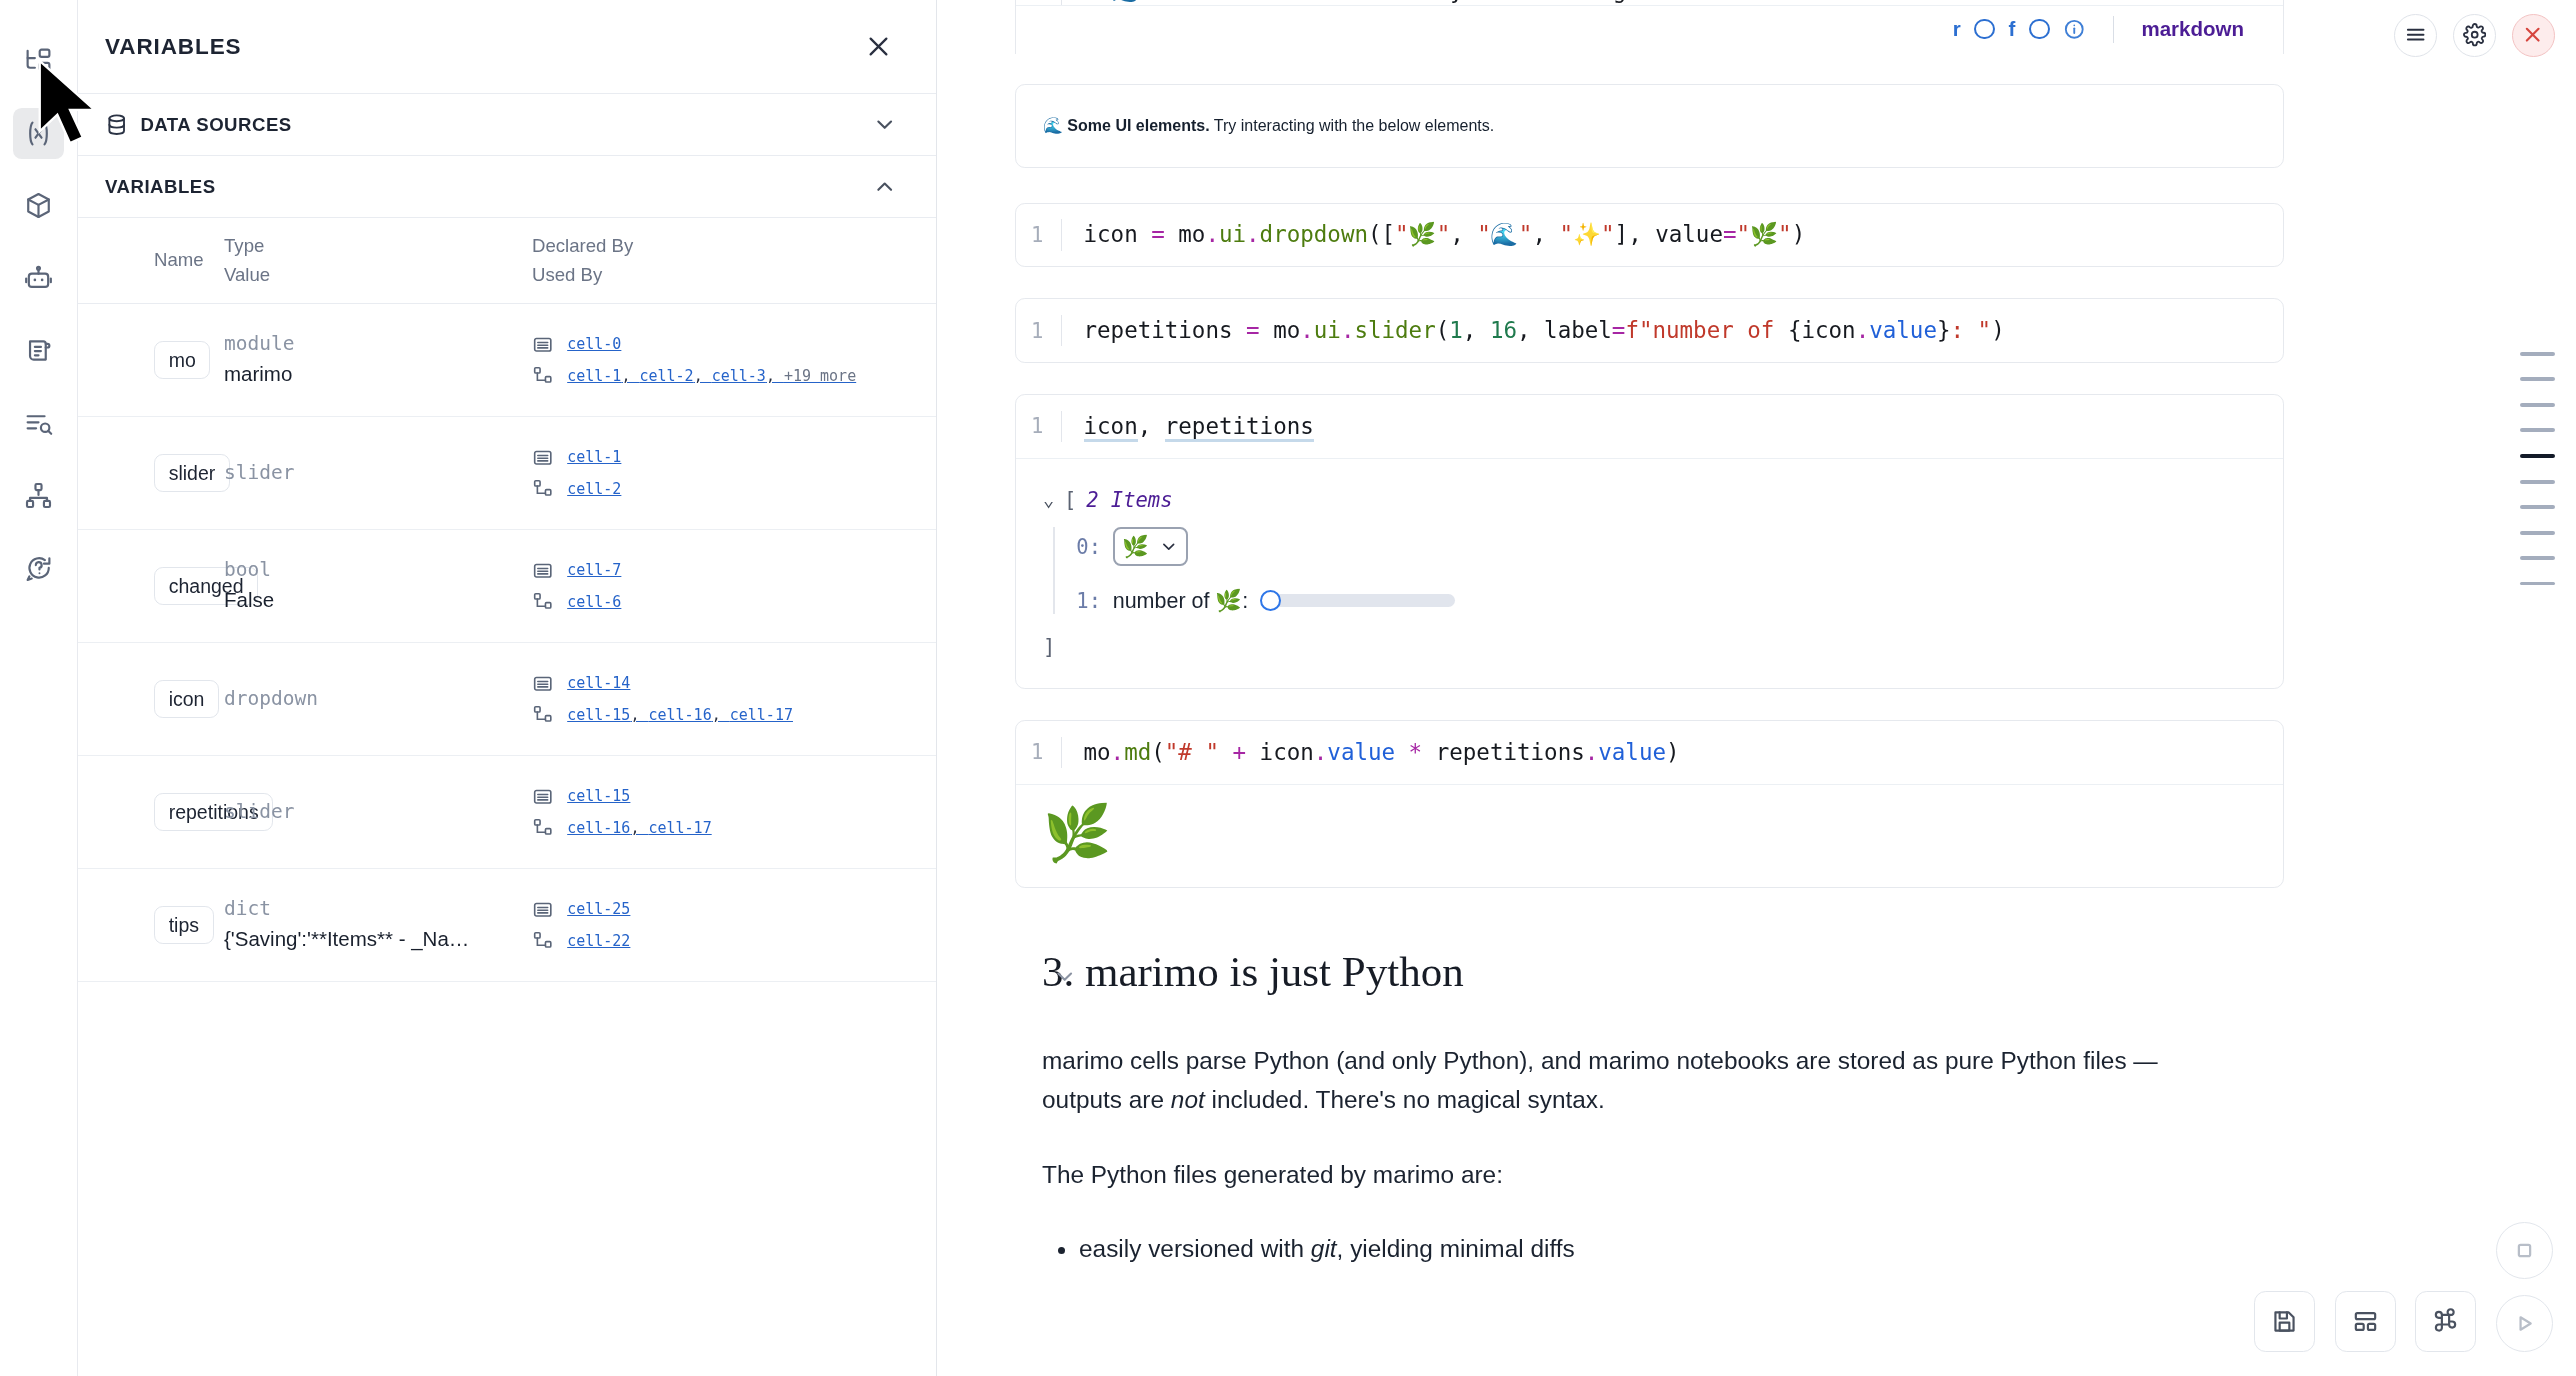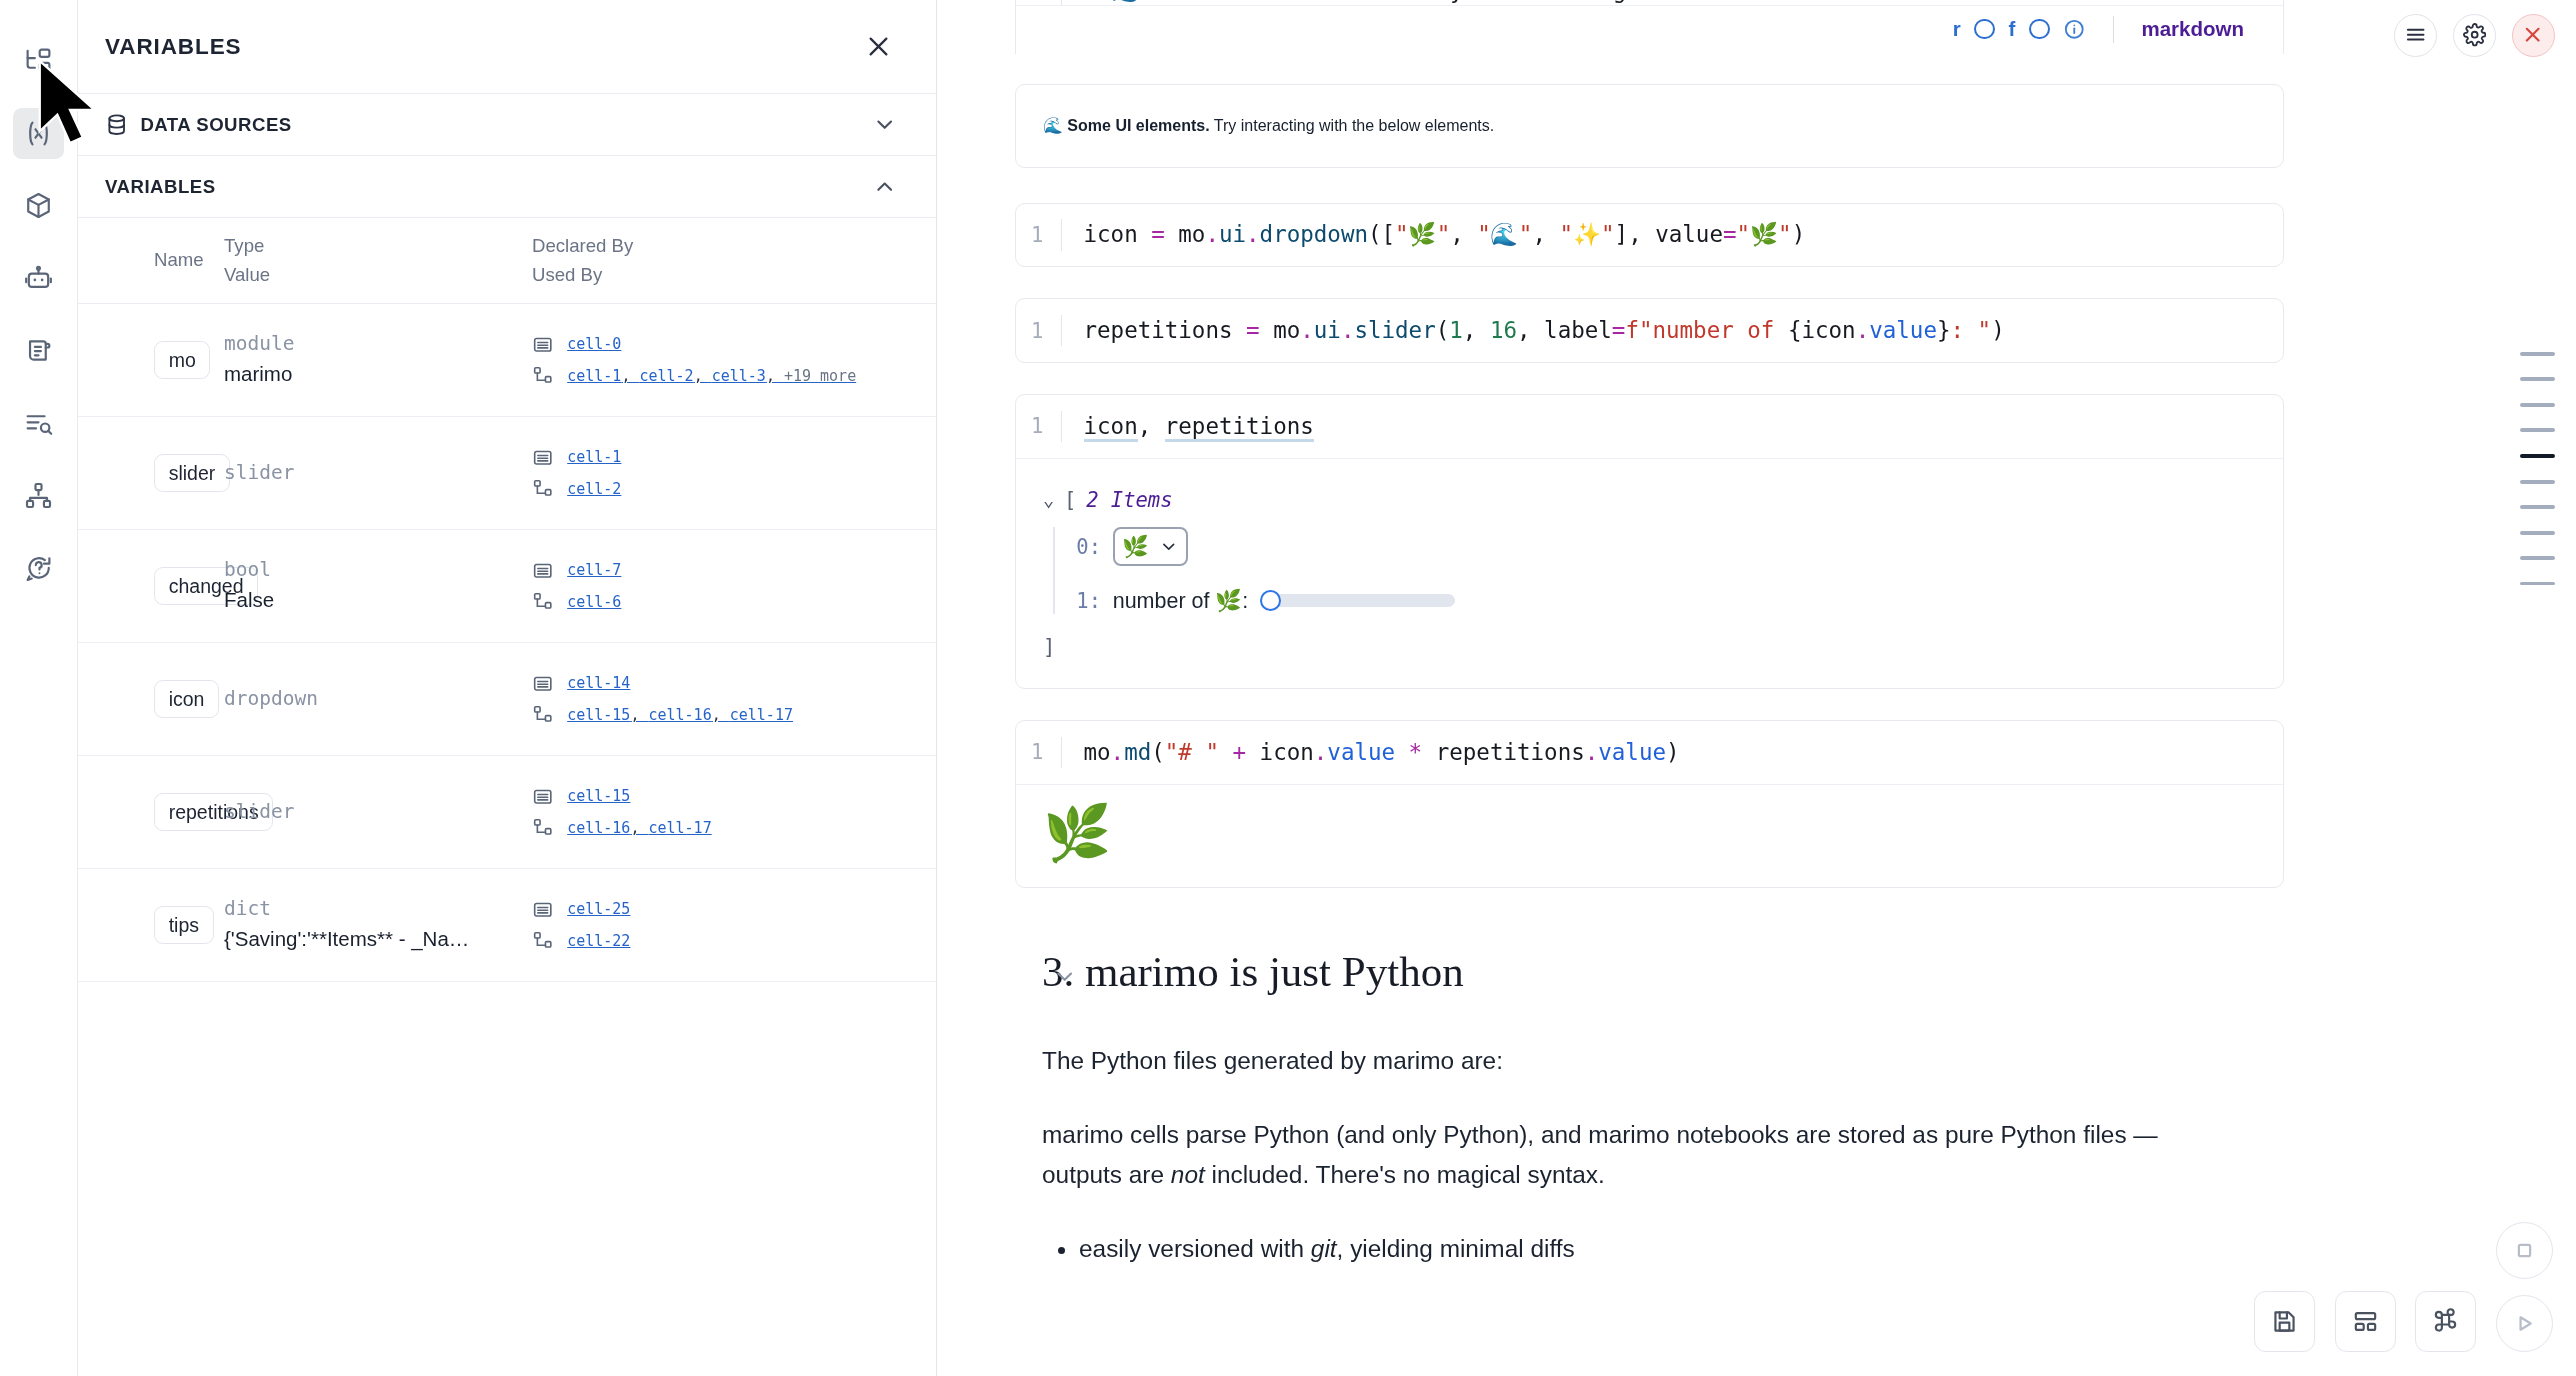--- a/index.html
+++ b/index.html
@@ -142,21 +142,21 @@
     font-size: 20.5px; color: #a6adba; flex: 0 0 45px;
   }
   .code {
     border-left: 1px solid #e3e6ec; padding-left: 21.5px;
     font-family: "DejaVu Sans Mono", monospace;
     font-size: 22.5px; color: #16191f; white-space: pre; line-height: 1.4;
   }
   .k-var  { color: #16191f; }
   .k-op   { color: #a626a4; }
   .k-mod  { color: #16191f; }
-  .k-fn   { color: #0c4a6e; margin-top: 36px; }
+  .k-fn   { color: #4d7c0f; margin-top: 36px; }
   .k-attr { color: #2060d8; }
   .k-str  { color: #c0392b; }
   .k-num  { color: #1f7a4d; }
   .k-punc { color: #16191f; }
   .ul { border-bottom: 3.9px solid #c5d9ea; }
 
   .cell-toolbar {
     display: flex; align-items: center; justify-content: flex-end;
     gap: 13.7px; padding: 9.8px 39px 11.7px 0;
     border-top: 1px solid #ecf0f4;
@@ -688,24 +688,24 @@
     </div>
 
     <div class="cellwrap" style="margin-top:59px;">
       <span class="gutter-chev" style="top:17.6px;">
         <svg viewBox="0 0 24 24" fill="none" stroke="currentColor" stroke-width="2" stroke-linecap="round" stroke-linejoin="round">
             <path d="M6 9l6 6 6-6"></path>
           </svg>
       </span>
       <div style="padding-left:27px;">
         <div class="h2">3. marimo is just Python</div>
-        <div class="para">The Python files generated by marimo are:</div>
         <div class="para">
           <span>marimo cells parse Python (and only Python), and marimo notebooks are stored as pure Python files — outputs are </span><i>not</i><span> included. There's no magical syntax.</span>
         </div>
+        <div class="para">The Python files generated by marimo are:</div>
         <ul class="bullets">
           <li>
             <span>easily versioned with </span><i>git</i><span>, yielding minimal diffs</span>
           </li>
         </ul>
       </div>
     </div>
 
     <div class="top-right">
       <div class="circ-btn">

